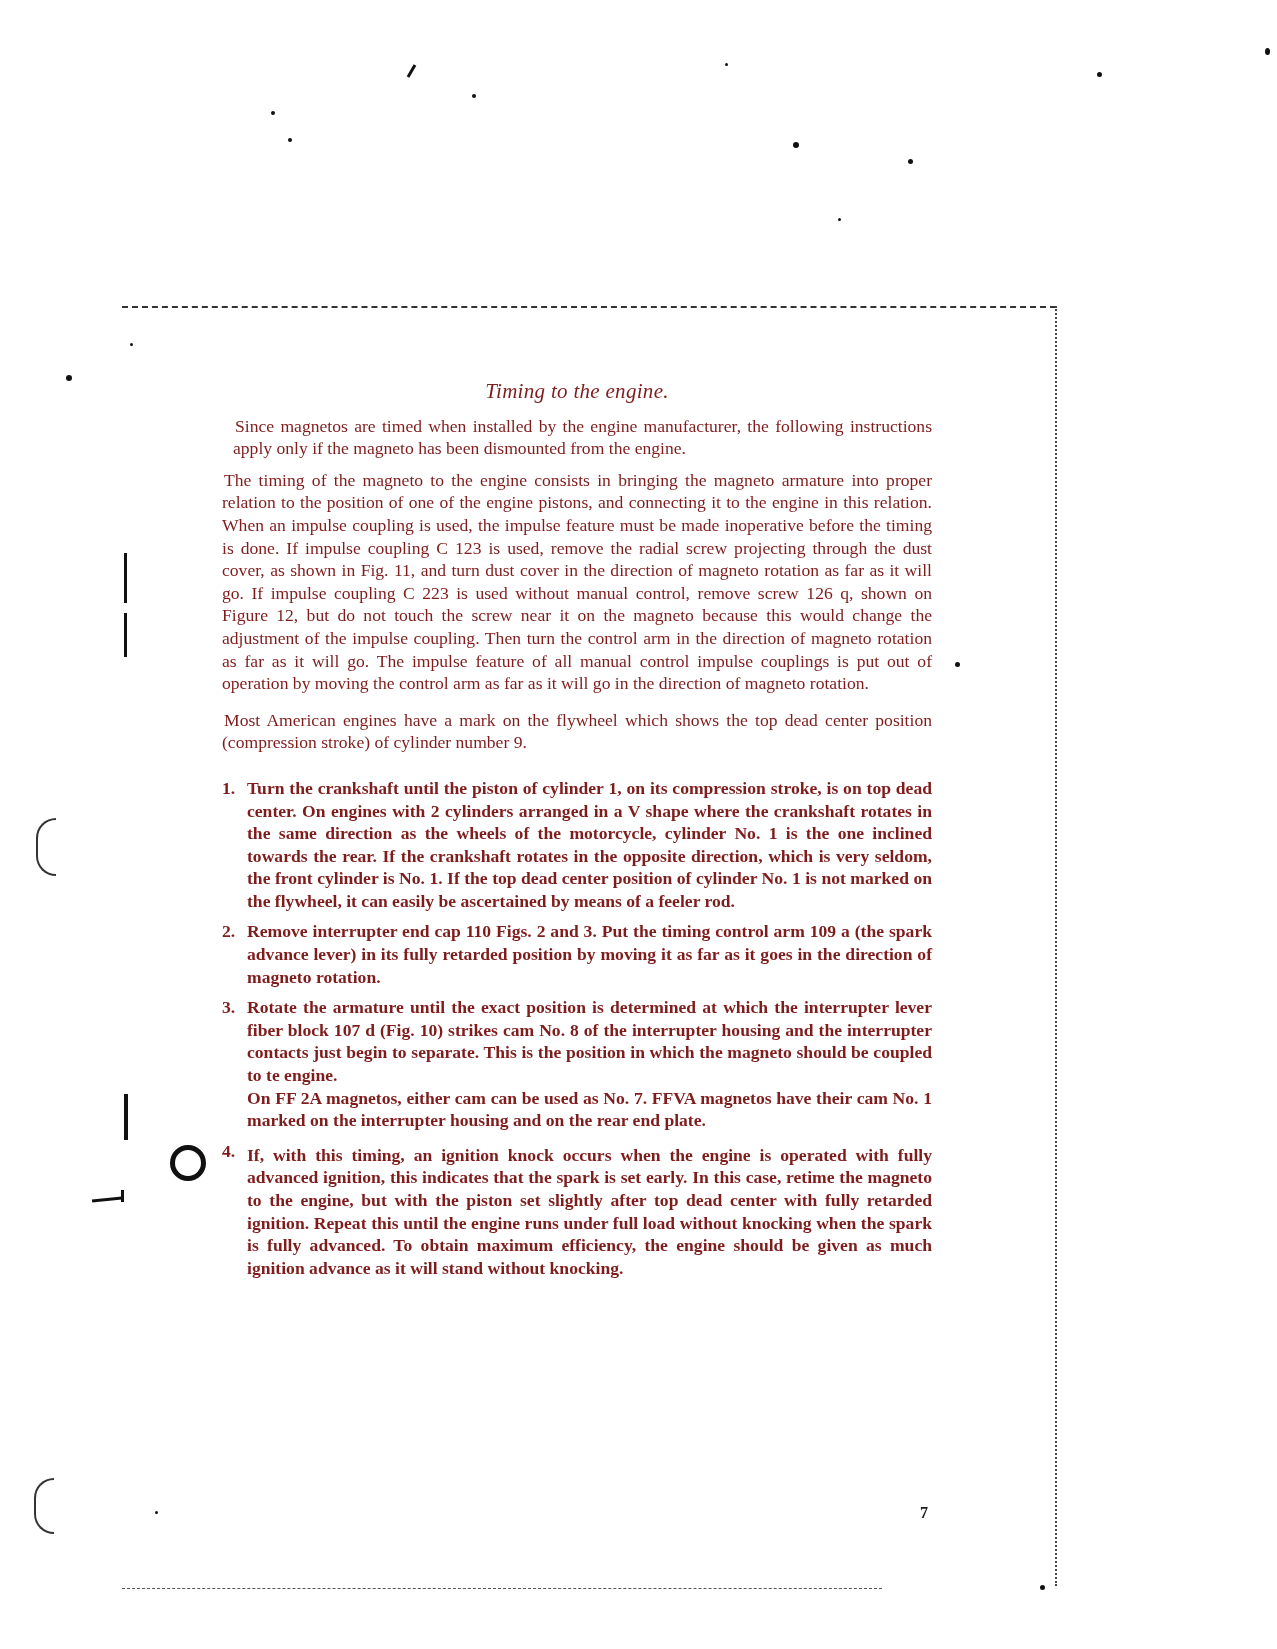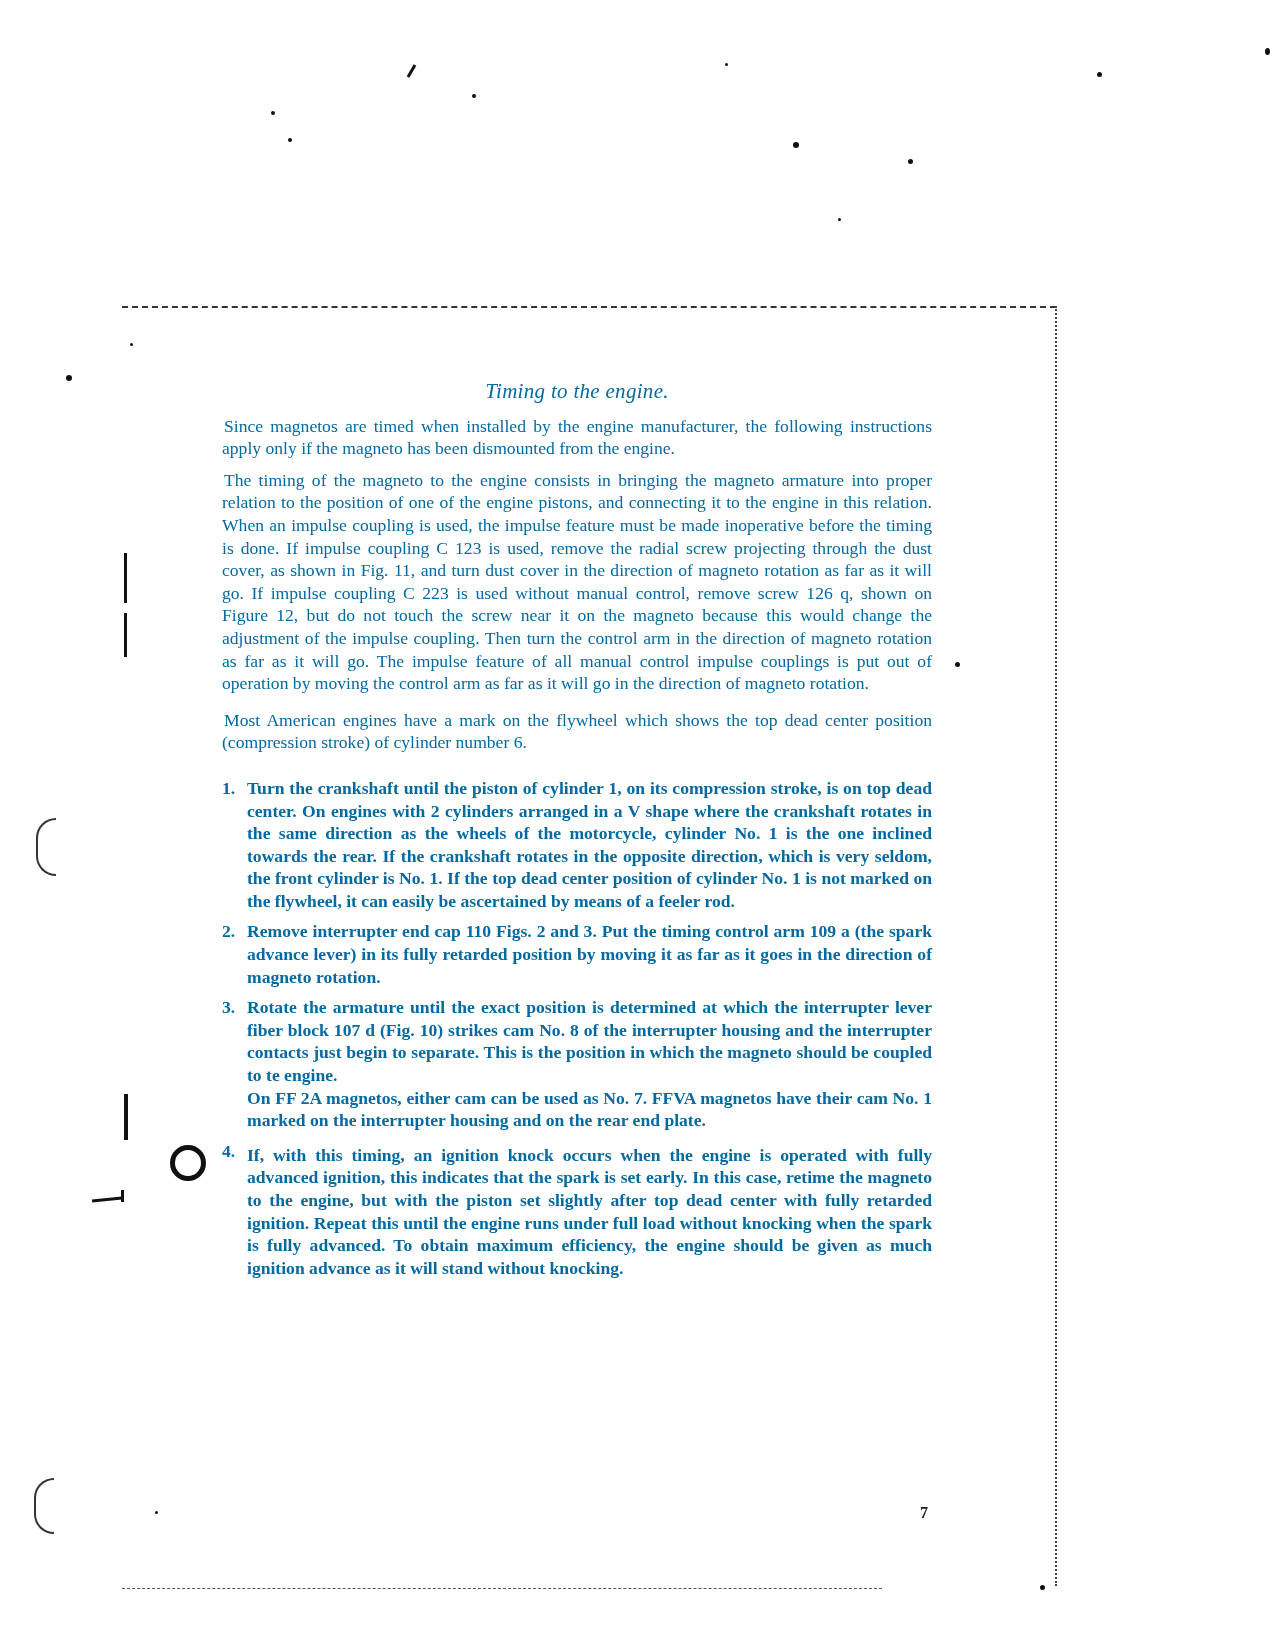--- a/index.html
+++ b/index.html
@@ -26,31 +26,31 @@
     position: absolute; left: 170px; top: 1145px; width: 26px; height: 26px;
     border: 5px solid #111; border-radius: 50%;
   }
   .paren {
     position: absolute; border: 2px solid #333; border-right: none;
     border-radius: 40px 0 0 40px;
   }
   .page {
     position: absolute; left: 222px; top: 380px; width: 710px;
     font-family: "Liberation Serif", serif; font-size: 17.6px; line-height: 22.6px;
-    text-align: justify; color: #0369a1;
+    text-align: justify; color: #7f1d1d;
   }
   .title {
     text-align: center; font-style: italic; font-size: 21px; font-weight: normal;
     margin: 0 0 12px 0; letter-spacing: 0.3px;
   }
   p { margin: 0; text-indent: 0; }
   .para { text-indent: 2px; }
   .gap-s { height: 9px; }
   .gap-m { height: 14px; }
-  .bold { font-weight: bold; }
+  .bold { font-weight: bold; margin-left: 11px; }
   ol.steps { list-style: none; margin: 0; padding: 0; }
   ol.steps li { position: relative; padding-left: 25px; margin-bottom: 8px; font-weight: bold; }
   ol.steps li .num { position: absolute; left: 0; top: 0; }
   .closing { padding-left: 25px; font-weight: bold; margin-top: 12px; }
   .page-number {
     position: absolute; left: 920px; top: 1504px; font-weight: bold;
     font-family: "Liberation Serif", serif; font-size: 16px;
   }
 </style>
 </head>
@@ -87,21 +87,21 @@
 
 <main class="page">
   <h1 class="title">Timing to the engine.</h1>
 
   <p class="para bold" style="font-weight:normal;">Since magnetos are timed when installed by the engine manufacturer, the following instructions apply only if the magneto has been dismounted from the engine.</p>
   <div class="gap-s"></div>
 
   <p class="para">The timing of the magneto to the engine consists in bringing the magneto armature into proper relation to the position of one of the engine pistons, and connecting it to the engine in this relation. When an impulse coupling is used, the impulse feature must be made inoperative before the timing is done. If impulse coupling C 123 is used, remove the radial screw projecting through the dust cover, as shown in Fig. 11, and turn dust cover in the direction of magneto rotation as far as it will go. If impulse coupling C 223 is used without manual control, remove screw 126 q, shown on Figure 12, but do not touch the screw near it on the magneto because this would change the adjustment of the impulse coupling. Then turn the control arm in the direction of magneto rotation as far as it will go. The impulse feature of all manual control impulse couplings is put out of operation by moving the control arm as far as it will go in the direction of magneto rotation.</p>
   <div class="gap-m"></div>
 
-  <p class="para">Most American engines have a mark on the flywheel which shows the top dead center position (compression stroke) of cylinder number 6.</p>
+  <p class="para">Most American engines have a mark on the flywheel which shows the top dead center position (compression stroke) of cylinder number 9.</p>
   <div class="gap-m"></div>
 
   <div class="gap-s"></div>
 
   <ol class="steps">
     <li>
       <span class="num">1.</span>
       <span>Turn the crankshaft until the piston of cylinder 1, on its compression stroke, is on top dead center. On engines with 2 cylinders arranged in a V shape where the crankshaft rotates in the same direction as the wheels of the motorcycle, cylinder No. 1 is the one inclined towards the rear. If the crankshaft rotates in the opposite direction, which is very seldom, the front cylinder is No. 1. If the top dead center position of cylinder No. 1 is not marked on the flywheel, it can easily be ascertained by means of a feeler rod.</span>
     </li>
     <li>

